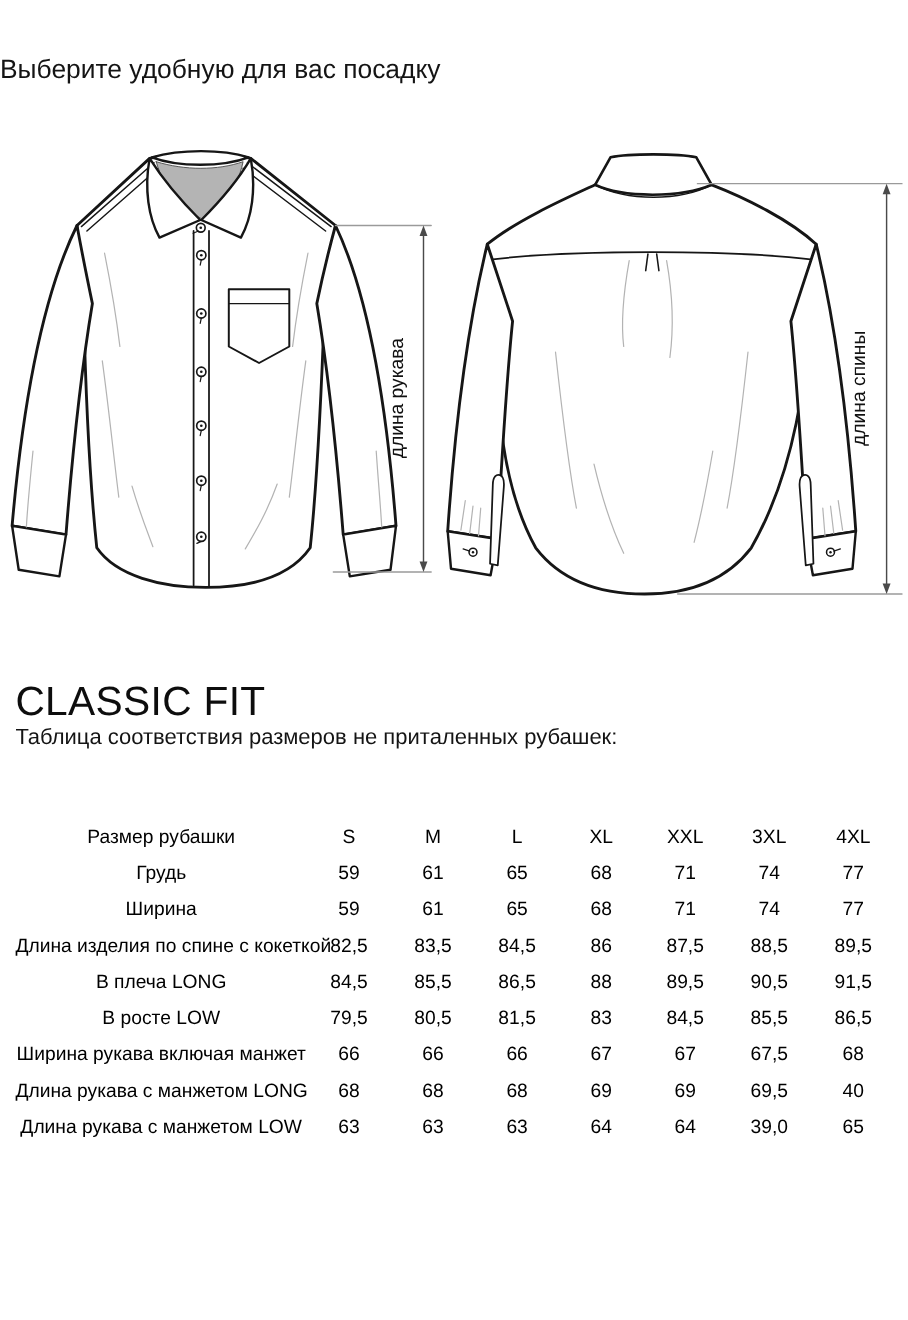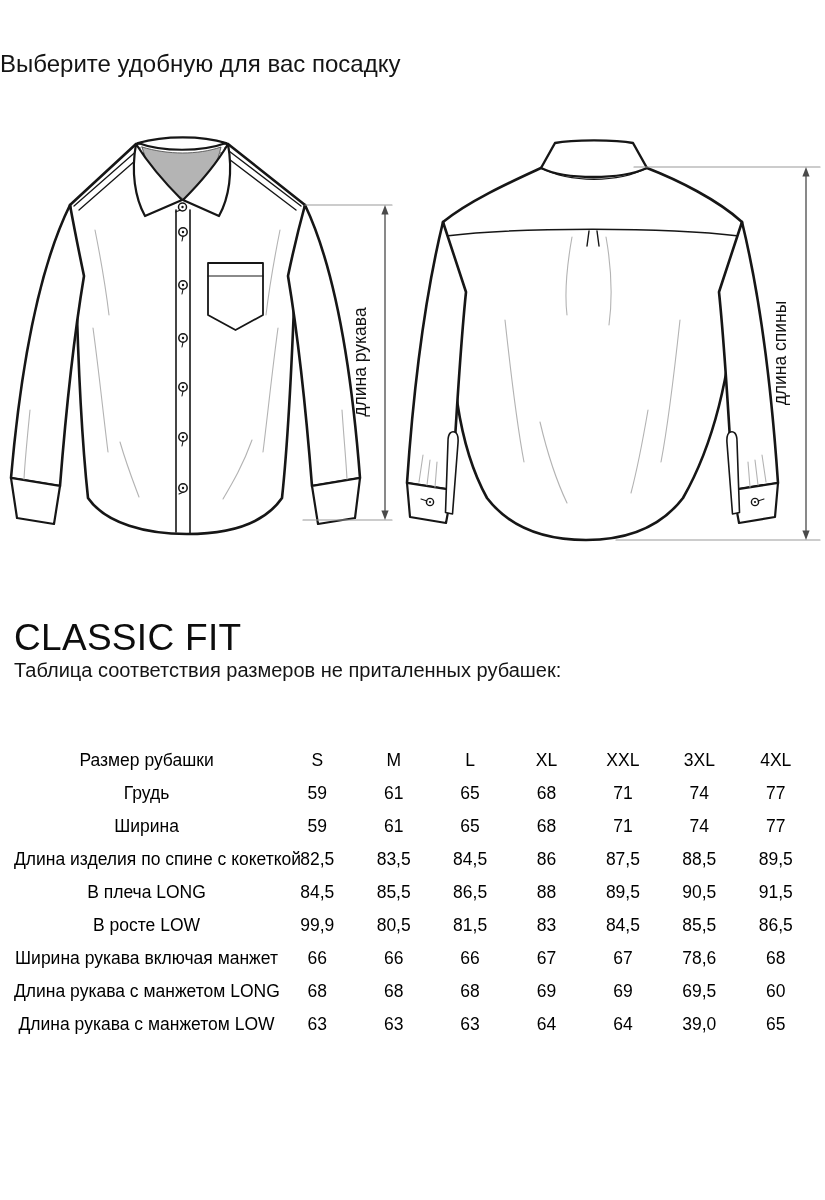--- a/index.html
+++ b/index.html
@@ -268,47 +268,47 @@
           <td>84,5</td>
           <td>85,5</td>
           <td>86,5</td>
           <td>88</td>
           <td>89,5</td>
           <td>90,5</td>
           <td>91,5</td>
         </tr>
         <tr>
           <td class="row-label">В росте LOW</td>
-          <td>99,9</td>
+          <td>79,5</td>
           <td>80,5</td>
           <td>81,5</td>
           <td>83</td>
           <td>84,5</td>
           <td>85,5</td>
           <td>86,5</td>
         </tr>
         <tr>
           <td class="row-label">Ширина рукава включая манжет</td>
           <td>66</td>
           <td>66</td>
           <td>66</td>
           <td>67</td>
           <td>67</td>
-          <td>78,6</td>
+          <td>67,5</td>
           <td>68</td>
         </tr>
         <tr>
           <td class="row-label">Длина рукава с манжетом LONG</td>
           <td>68</td>
           <td>68</td>
           <td>68</td>
           <td>69</td>
           <td>69</td>
           <td>69,5</td>
-          <td>60</td>
+          <td>40</td>
         </tr>
         <tr>
           <td class="row-label">Длина рукава с манжетом LOW</td>
           <td>63</td>
           <td>63</td>
           <td>63</td>
           <td>64</td>
           <td>64</td>
           <td>39,0</td>
           <td>65</td>

